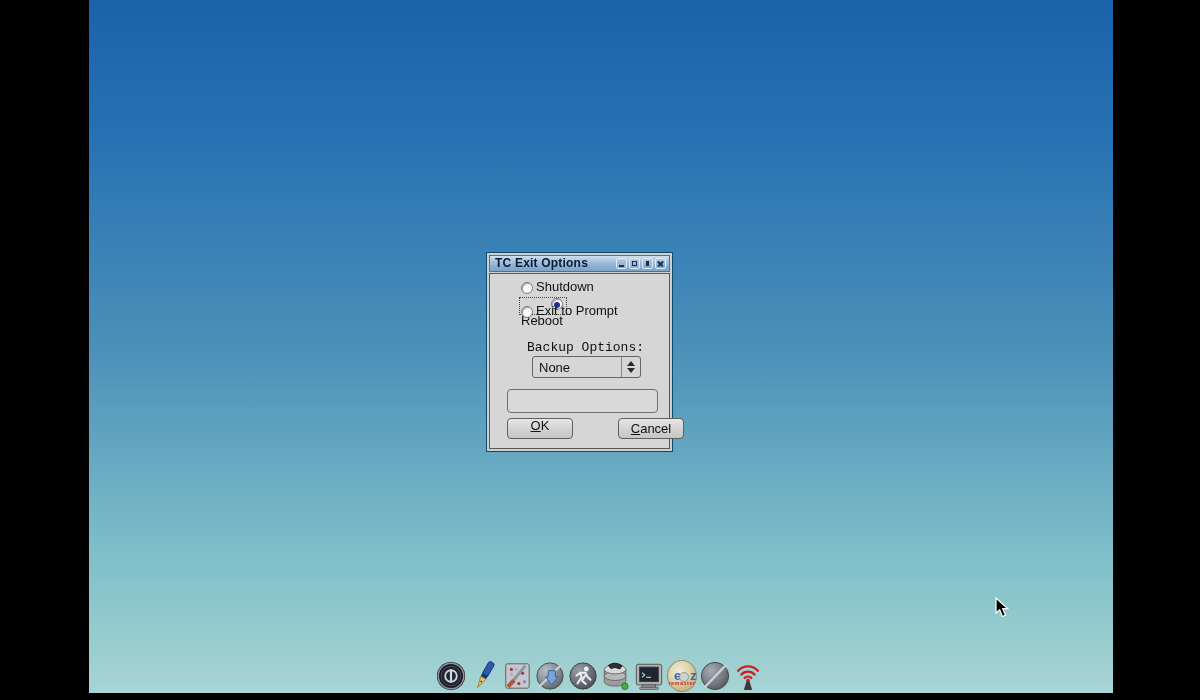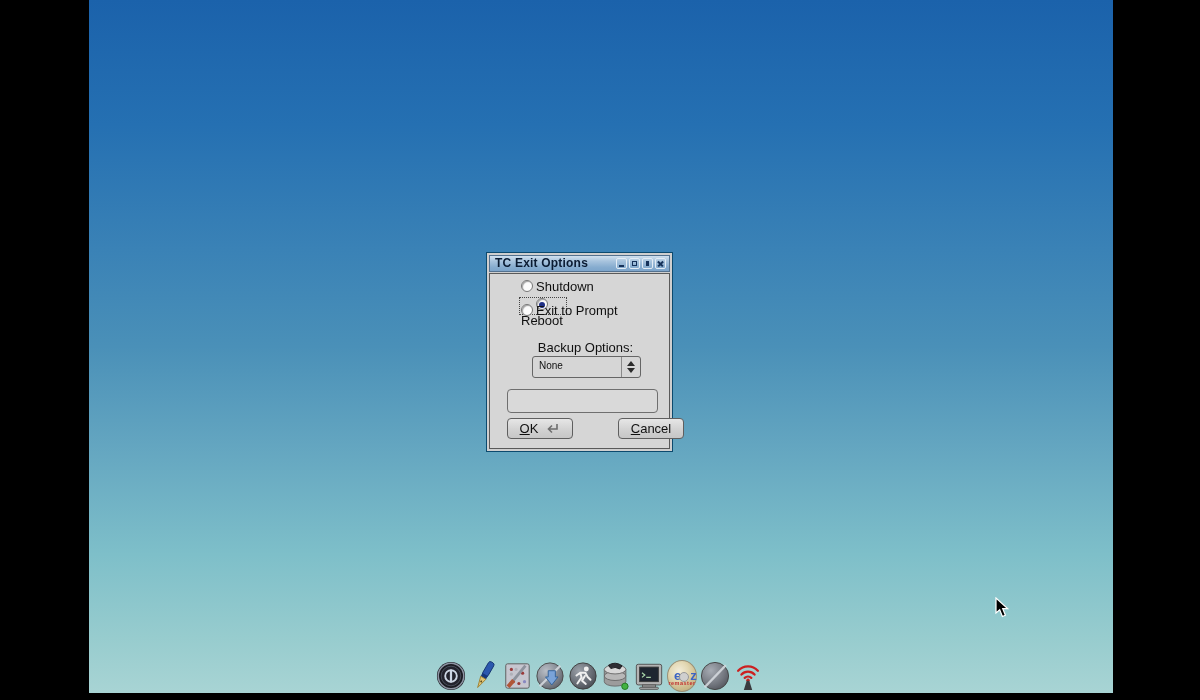--- a/index.html
+++ b/index.html
@@ -27,50 +27,50 @@
   .wbtn .g-min { position:absolute; left:2px; right:2px; bottom:1px; height:2px; background:#16325a; }
   .wbtn .g-max { position:absolute; left:2px; right:2px; top:2px; bottom:2px; border:1px solid #16325a; }
   .wbtn .g-res { position:absolute; left:3px; right:3px; top:2px; bottom:2px; background:#16325a; }
   .wbtn .x1,.wbtn .x2 { position:absolute; left:1px; top:4px; width:7px; height:1.6px;
     background:#16325a; }
   .wbtn .x1 { transform:rotate(45deg); } .wbtn .x2 { transform:rotate(-45deg); }
 
   .content { flex:1; margin-top:1px; border:1px solid #5a5a5a; background:#d6d6d6;
     position:relative; }
 
-  .radio-row { position:absolute; left:30px; display:inline-flex; align-items:center;
+  .radio-row { position:absolute; left:30px; display:inline-flex; align-items:flex-end;
     gap:3px; height:16px; padding:0 3px 0 1px; }
   .radio-row.focused { outline:1px dotted #444;flex-direction:column; }
   .radio { width:12px; height:12px; border-radius:50%; background:#fcfcfc;
     border:1px solid #777; box-shadow:inset 1px 1px 1px rgba(0,0,0,0.35); position:relative; flex:0 0 12px; }
   .radio.selected::after { content:""; position:absolute; left:2.5px; top:2.5px;
     width:6px; height:6px; border-radius:50%; background:#1f2f86; }
   .radio-label { font-size:13px; color:#101010; white-space:nowrap; }
 
   .backup-label { position:absolute; left:0; right:0; top:66px; text-align:center;
-    padding-left:12px; font-size:13px; color:#101010; }
+    padding-left:12px; font-size:13px; color:#101010;font-family:Liberation Mono, monospace; }
   .choice { position:absolute; left:42px; top:82px; width:109px; height:22px;
     border:1px solid #666; border-radius:3px; background:#d6d6d6;
     display:flex; align-items:stretch; }
-  .choice-value { flex:1; font-size:10px; color:#101010; padding:3px 0 0 6px; }
+  .choice-value { flex:1; font-size:13px; color:#101010; padding:3px 0 0 6px; }
   .choice-spin { flex:0 0 19px; border-left:1px solid #8a8a8a; display:flex;
     flex-direction:column; align-items:center; justify-content:center; gap:2px; }
   .tri-up { width:0; height:0; border-left:4px solid transparent; border-right:4px solid transparent;
     border-bottom:5px solid #2b2b2b; }
   .tri-down { width:0; height:0; border-left:4px solid transparent; border-right:4px solid transparent;
     border-top:5px solid #2b2b2b; }
 
   .cmd-input { position:absolute; left:17px; top:115px; width:151px; height:24px;
     border:1px solid #6f6f6f; border-radius:4px; background:#d9d9d9; font-size:13px;
     padding:0 6px; color:#101010; outline:none; }
 
   .btn { position:absolute; top:144px; width:66px; height:21px; border:1px solid #5f5f5f;
     border-radius:4px; background:linear-gradient(180deg,#e6e6e6 0%, #d2d2d2 55%, #c6c6c6 100%);
     display:flex; align-items:center; justify-content:center; gap:6px;
-    font-size:13px; color:#101010; cursor:default; }
+    font-size:13px; color:#101010; cursor:default;flex-direction:column; }
   .btn-ok { left:17px; } .btn-cancel { left:102px;margin-left:26px; }
   .btn-text { display:inline-block; line-height:15px; }
   .btn-text::first-letter { text-decoration:underline; }
 
   
   .dock { position:absolute; left:436px; top:658px; height:36px; display:flex;
     align-items:center; gap:3px; }
   .dock-icon { width:30px; height:34px; position:relative; display:flex;
     align-items:center; justify-content:center; }
   .dock-icon svg { width:30px; height:32px; display:block; }

